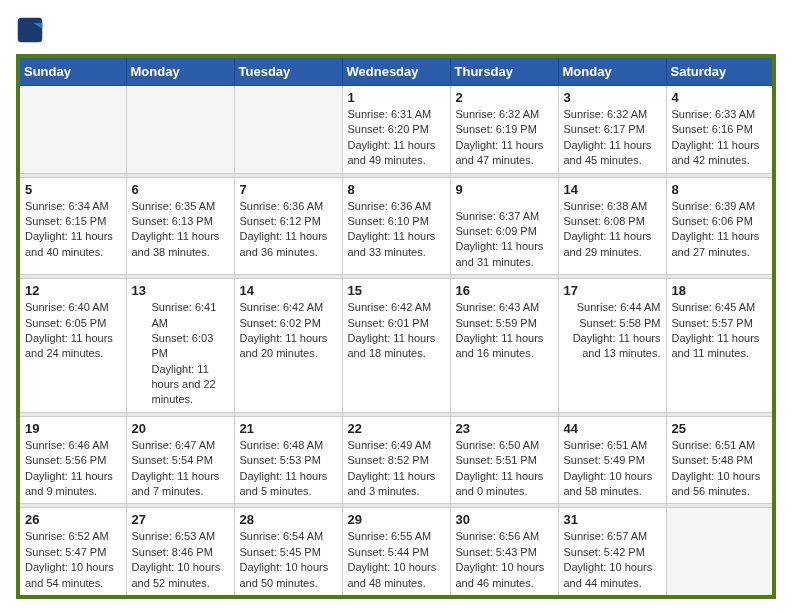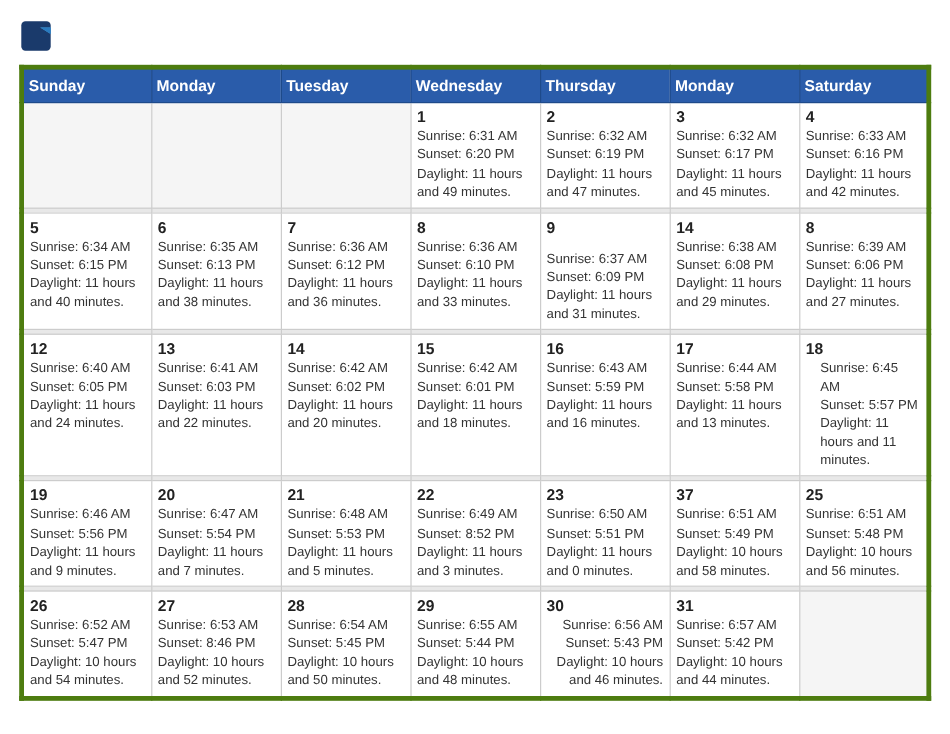--- a/index.html
+++ b/index.html
@@ -215,21 +215,21 @@
       </tr>
       <tr>
         <td>
           <span class="day-num">12</span>
           <div class="day-info" style="white-space: pre-line;">Sunrise: 6:40 AM
 Sunset: 6:05 PM
 Daylight: 11 hours and 24 minutes.</div>
         </td>
         <td>
           <span class="day-num">13</span>
-          <div class="day-info" style="white-space: pre-line;">Sunrise: 6:41 AM
+          <div class="day-info" style="white-space: pre-line; margin-left: 20px;">Sunrise: 6:41 AM
 Sunset: 6:03 PM
 Daylight: 11 hours and 22 minutes.</div>
         </td>
         <td>
           <span class="day-num">14</span>
           <div class="day-info" style="white-space: pre-line;">Sunrise: 6:42 AM
 Sunset: 6:02 PM
 Daylight: 11 hours and 20 minutes.</div>
         </td>
         <td>
@@ -239,27 +239,27 @@
 Daylight: 11 hours and 18 minutes.</div>
         </td>
         <td>
           <span class="day-num">16</span>
           <div class="day-info" style="white-space: pre-line;">Sunrise: 6:43 AM
 Sunset: 5:59 PM
 Daylight: 11 hours and 16 minutes.</div>
         </td>
         <td>
           <span class="day-num">17</span>
-          <div class="day-info" style="white-space: pre-line;">Sunrise: 6:44 AM
+          <div class="day-info" style="white-space: pre-line; text-align: right;">Sunrise: 6:44 AM
 Sunset: 5:58 PM
 Daylight: 11 hours and 13 minutes.</div>
         </td>
         <td>
           <span class="day-num">18</span>
-          <div class="day-info" style="white-space: pre-line; margin-left: 12px;">Sunrise: 6:45 AM
+          <div class="day-info" style="white-space: pre-line;">Sunrise: 6:45 AM
 Sunset: 5:57 PM
 Daylight: 11 hours and 11 minutes.</div>
         </td>
       </tr>
       <tr class="row-separator">
         <td></td>
         <td></td>
         <td></td>
         <td></td>
         <td></td>
@@ -291,21 +291,21 @@
 Sunset: 8:52 PM
 Daylight: 11 hours and 3 minutes.</div>
         </td>
         <td>
           <span class="day-num">23</span>
           <div class="day-info" style="white-space: pre-line;">Sunrise: 6:50 AM
 Sunset: 5:51 PM
 Daylight: 11 hours and 0 minutes.</div>
         </td>
         <td>
-          <span class="day-num">37</span>
+          <span class="day-num">44</span>
           <div class="day-info" style="white-space: pre-line;">Sunrise: 6:51 AM
 Sunset: 5:49 PM
 Daylight: 10 hours and 58 minutes.</div>
         </td>
         <td>
           <span class="day-num">25</span>
           <div class="day-info" style="white-space: pre-line;">Sunrise: 6:51 AM
 Sunset: 5:48 PM
 Daylight: 10 hours and 56 minutes.</div>
         </td>
@@ -339,21 +339,21 @@
 Daylight: 10 hours and 50 minutes.</div>
         </td>
         <td>
           <span class="day-num">29</span>
           <div class="day-info" style="white-space: pre-line;">Sunrise: 6:55 AM
 Sunset: 5:44 PM
 Daylight: 10 hours and 48 minutes.</div>
         </td>
         <td>
           <span class="day-num">30</span>
-          <div class="day-info" style="white-space: pre-line; text-align: right;">Sunrise: 6:56 AM
+          <div class="day-info" style="white-space: pre-line;">Sunrise: 6:56 AM
 Sunset: 5:43 PM
 Daylight: 10 hours and 46 minutes.</div>
         </td>
         <td>
           <span class="day-num">31</span>
           <div class="day-info" style="white-space: pre-line;">Sunrise: 6:57 AM
 Sunset: 5:42 PM
 Daylight: 10 hours and 44 minutes.</div>
         </td>
         <td class="empty"></td>

